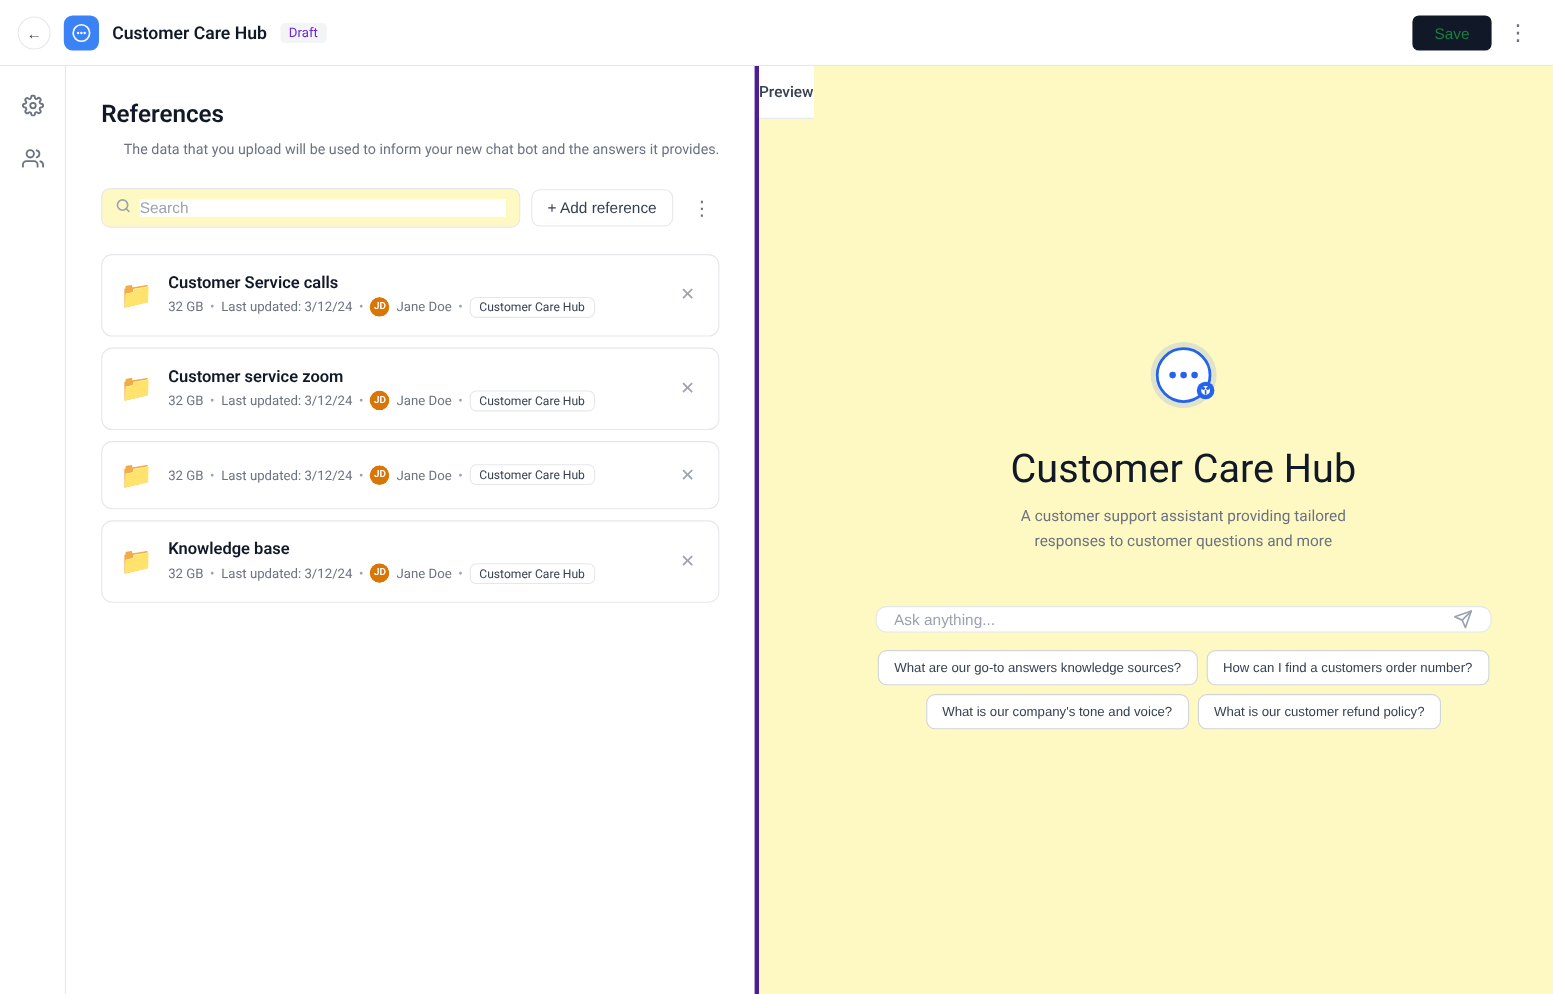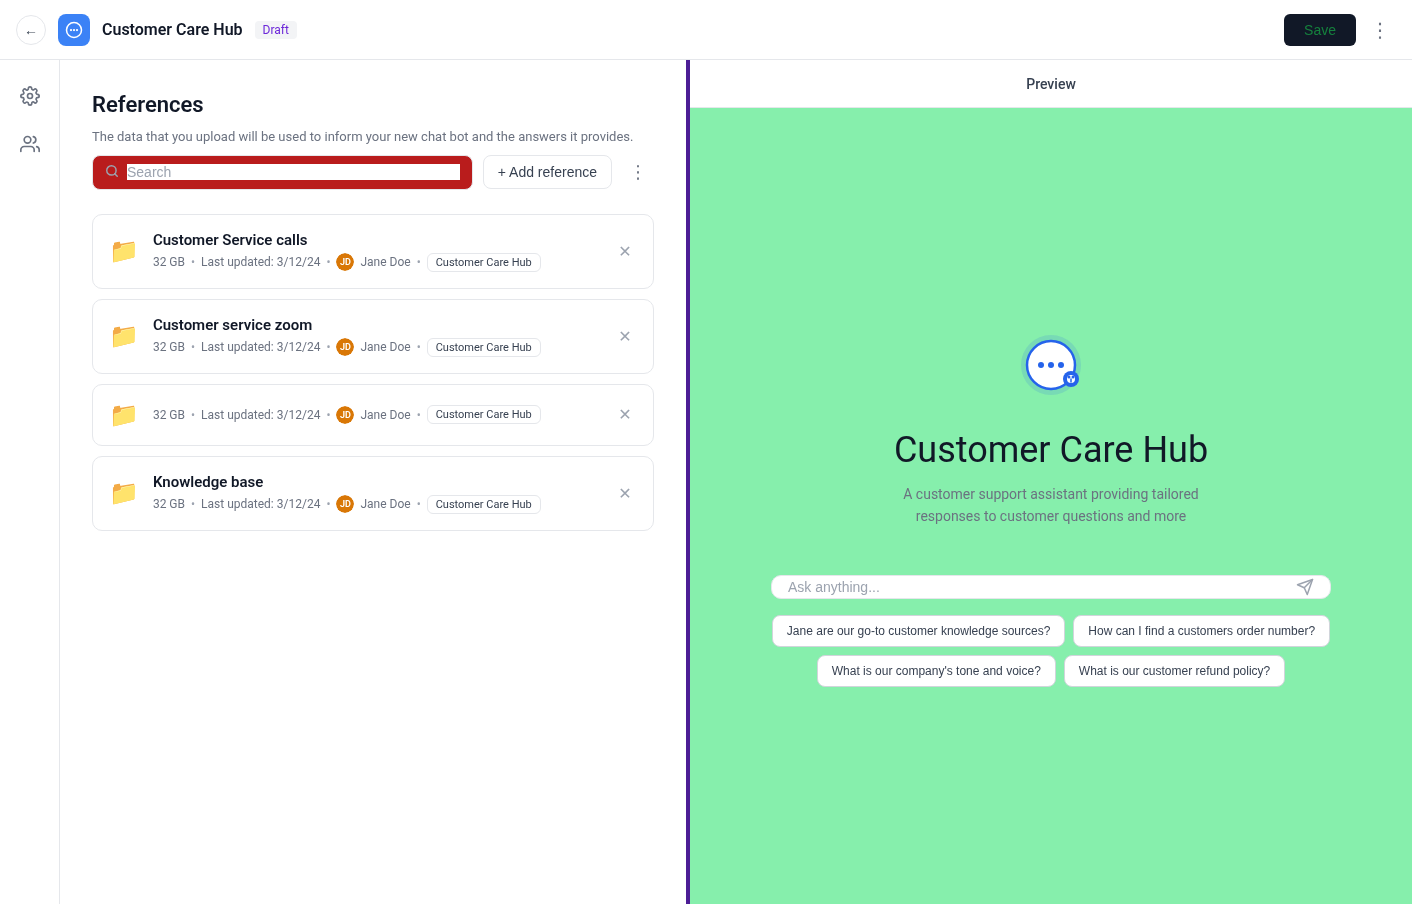--- a/index.html
+++ b/index.html
@@ -51,30 +51,30 @@
       width: 40px; height: 40px; border-radius: 8px; border: none; background: none;
       cursor: pointer; display: flex; align-items: center; justify-content: center;
       color: #6b7280; font-size: 18px;
     }
 
     
     .references-panel {
       flex: 0 0 630px; border-right: 4px solid #4c1d95; padding: 32px 32px; overflow-y: auto;
     }
     .panel-title { font-size: 22px; font-weight: 600; color: #111827; margin-bottom: 10px; }
-    .panel-desc { font-size: 13px; color: #6b7280; margin-bottom: 8px; line-height: 1.5; }
+    .panel-desc { font-size: 13px; color: #6b7280; margin-bottom: 24px; line-height: 1.5; text-align: right; }
 
     
     .search-bar {
       display: flex; align-items: center; gap: 10px; margin-bottom: 24px;
     }
     .search-input-wrap {
       flex: 1; display: flex; align-items: center; gap: 8px;
       border: 1px solid #e5e7eb; border-radius: 8px; padding: 8px 12px;
-      background: #b91c1c;
+      background: #fef9c3;
     }
     .search-input-wrap input {
       border: none; outline: none; font-size: 14px; color: #374151; width: 100%;
     }
     .search-input-wrap input::placeholder { color: #9ca3af; }
     .search-icon { color: #9ca3af; font-size: 14px; }
     .add-ref-btn {
       display: flex; align-items: center; gap: 6px;
       border: 1px solid #e5e7eb; border-radius: 8px; padding: 8px 14px;
       background: #fff; cursor: pointer; font-size: 14px; color: #374151; font-weight: 500;
@@ -108,21 +108,21 @@
       font-size: 11px; color: #374151; background: #fff; white-space: nowrap;
     }
     .close-btn {
       width: 24px; height: 24px; background: none; border: none; cursor: pointer;
       color: #9ca3af; font-size: 16px; display: flex; align-items: center; justify-content: center;
       flex-shrink: 0;
     }
 
     
     .preview-panel {
-      flex: 1; background: #86efac; display: flex; flex-direction: column;
+      flex: 1; background: #fef9c3; display: flex; flex-direction: row;
     }
     .preview-header {
       height: 48px; background: #fff; border-bottom: 1px solid #e5e7eb;
       display: flex; align-items: center; justify-content: center;
       font-size: 14px; font-weight: 500; color: #374151;
     }
     .preview-content {
       flex: 1; display: flex; flex-direction: column; align-items: center; justify-content: center;
       padding: 40px;
     }
@@ -320,21 +320,21 @@
         <input type="text" placeholder="Ask anything..." style="">
         <button class="send-btn">
           <svg width="18" height="18" viewBox="0 0 24 24" fill="none" stroke="currentColor" stroke-width="2" stroke-linecap="round" stroke-linejoin="round">
             <line x1="22" y1="2" x2="11" y2="13"></line>
             <polygon points="22 2 15 22 11 13 2 9 22 2"></polygon>
           </svg>
         </button>
       </div>
 
       <div class="suggestion-chips" id="chips">
-          <button class="chip">Jane are our go-to customer knowledge sources?</button>
+          <button class="chip">What are our go-to answers knowledge sources?</button>
           <button class="chip">How can I find a customers order number?</button>
           <button class="chip">What is our company's tone and voice?</button>
           <button class="chip">What is our customer refund policy?</button>
         </div>
     </div>
   </div>
 
 </div>
 
 </body></html>

